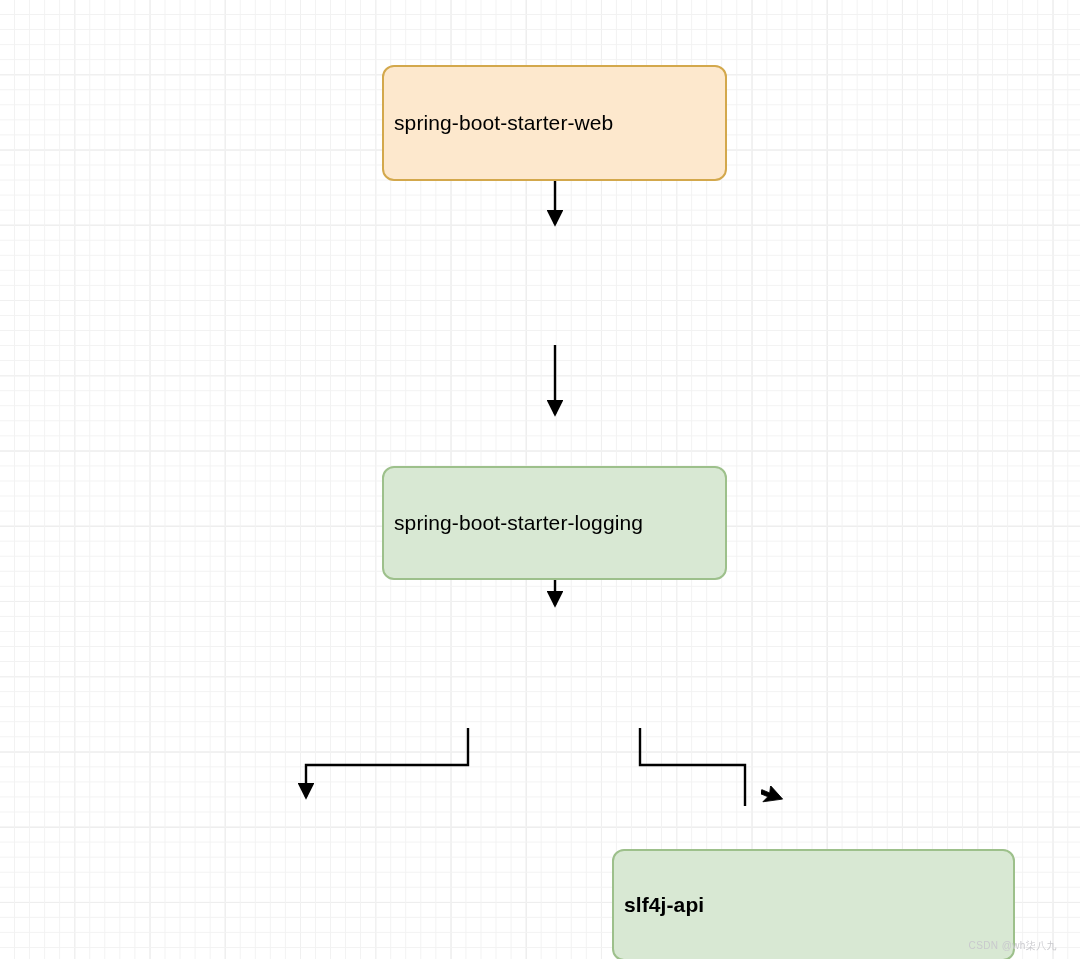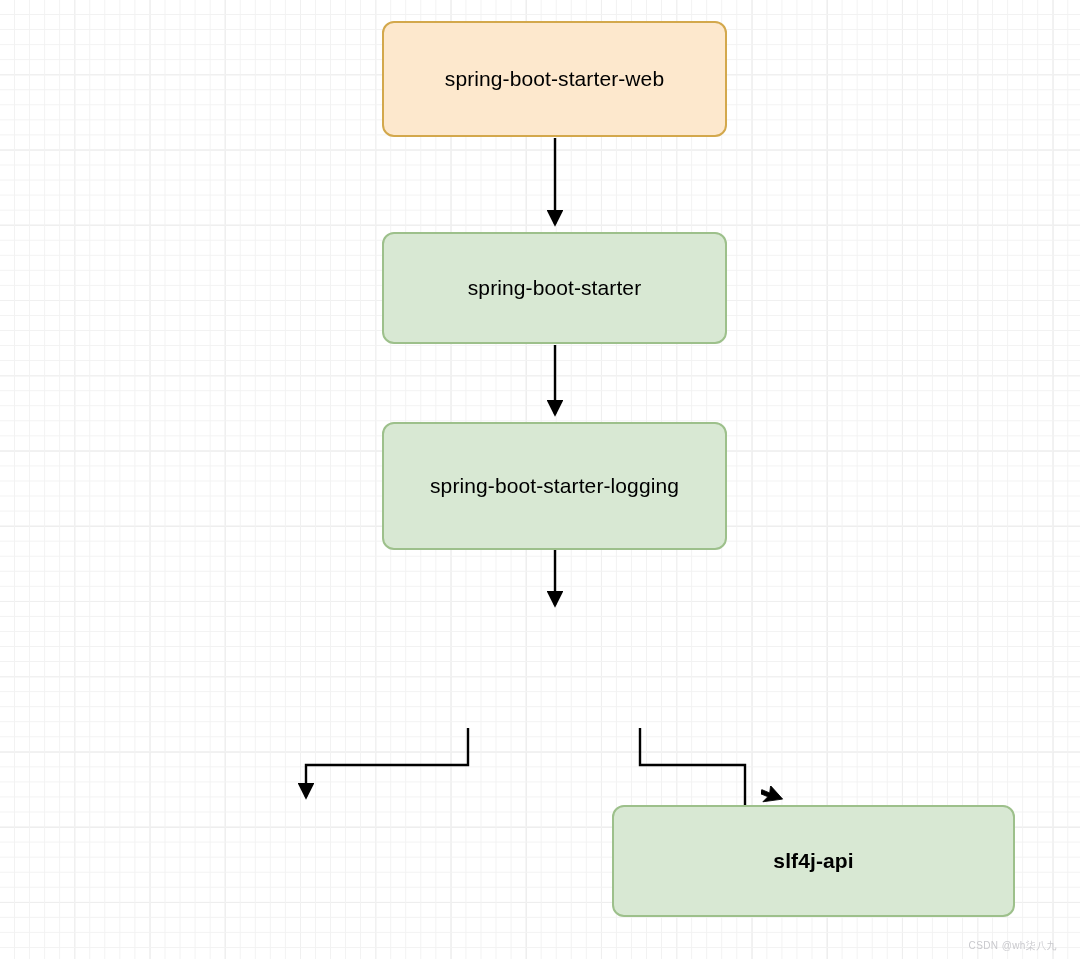--- a/index.html
+++ b/index.html
@@ -35,27 +35,28 @@
     width: 1080px;
     height: 959px;
     pointer-events: none;
   }
   .node {
     position: absolute;
     box-sizing: border-box;
     border-radius: 12px;
     display: flex;
     align-items: center;
-    justify-content: center;
+    justify-content: flex-start;
     text-align: center;
     color: #000000;
     font-size: 21px;
     line-height: 1.2;
     letter-spacing: 0.1px;
     z-index: 2;
+    margin-top: 44px;
   }
   .node.fill-orange {
     background: #fde8cd;
     border: 2px solid #d3a84c;
   }
   .node.fill-green {
     background: #d8e8d3;
     border: 2px solid #9dc08b;
   }
   .node-label {
@@ -108,25 +109,22 @@
 
     <g>
       <path d="M 640 728 L 640 765 L 745 765 L 745 806" stroke="#000000" stroke-width="2.4" fill="none" stroke-linejoin="miter"></path>
     </g>
   </svg>
 
   <div class="node fill-orange" style="left:382px; top:21px; width:345px; height:116px;">
     <span class="node-label">spring-boot-starter-web</span>
   </div>
 
-  <div class="node fill-green" style="left:382px; top:232px; width:345px; height:112px;">
-    <span class="node-label">spring-boot-starter</span>
-  </div>
 
-  <div class="node fill-green" style="left:382px; top:422px; width:345px; height:128px;">
+  <div class="node fill-green" style="left:382px; top:422px; width:345px; height:114px;">
     <span class="node-label">spring-boot-starter-logging</span>
   </div>
 
 
 
   <div class="node fill-green" style="left:612px; top:805px; width:403px; height:112px;font-weight:bold;">
     <span class="node-label">slf4j-api</span>
   </div>
 
   <svg id="cursor" width="26" height="28" viewBox="0 0 26 28" xmlns="http://www.w3.org/2000/svg" style="left:761px; top:786px;">

